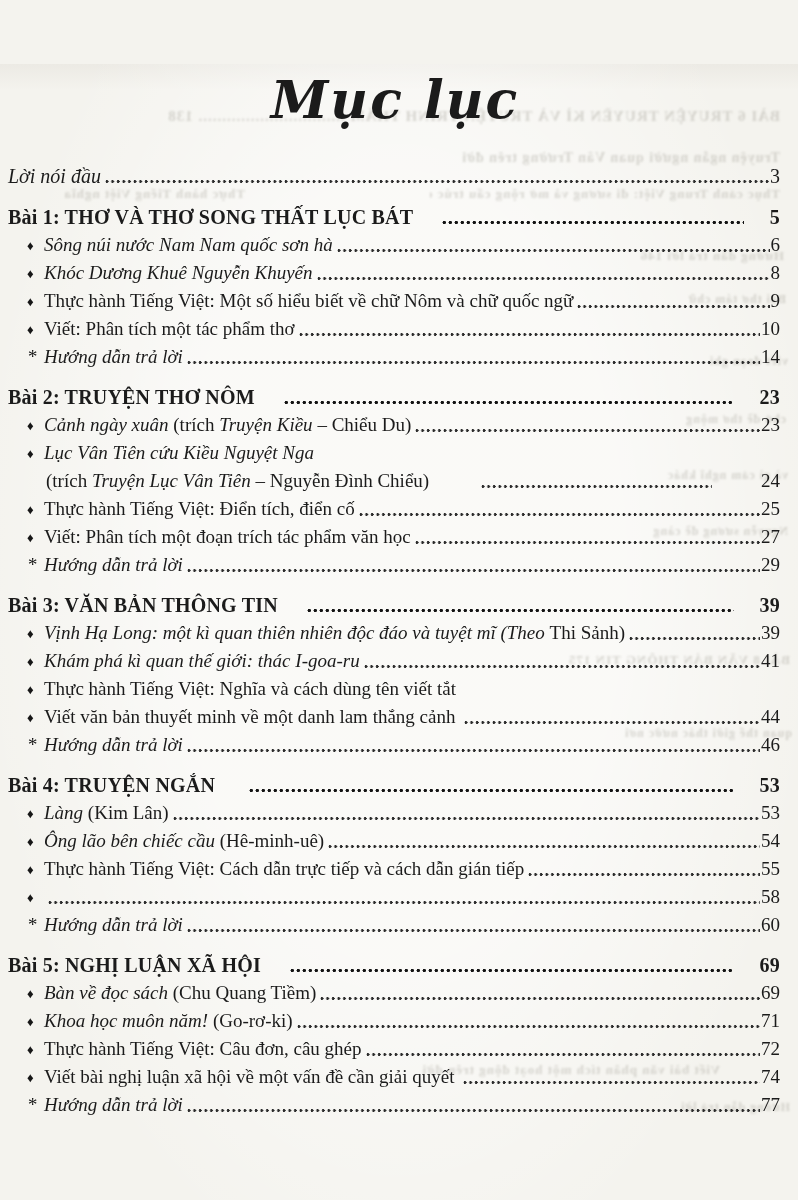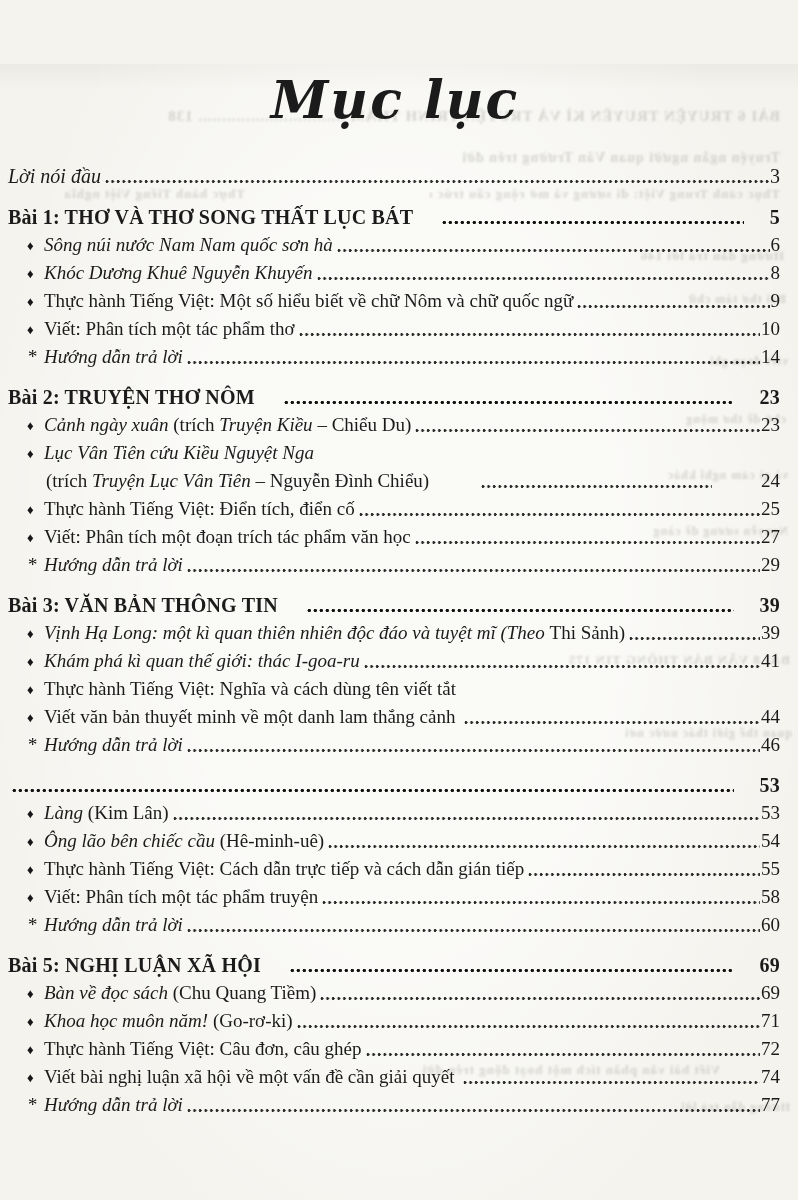--- a/index.html
+++ b/index.html
@@ -200,20 +200,21 @@
           <span class="leader"></span>
           <span class="pagenum"> 44</span>
         </div>
         <div class="row item star item">
           <span class="bullet">*</span>
           <span class="label"><span class="run i">Hướng dẫn trả lời</span></span>
           <span class="leader"></span>
           <span class="pagenum">46</span>
         </div>
         <div class="row header">
+          <span class="label"><span class="run">Bài 4: TRUYỆN NGẮN </span></span>
           <span class="leader"></span>
           <span class="pagenum">53</span>
         </div>
         <div class="row item">
           <span class="bullet">♦</span>
           <span class="label"><span class="run i">Làng </span><span class="run">(Kim Lân)</span></span>
           <span class="leader"></span>
           <span class="pagenum">53</span>
         </div>
         <div class="row item">
@@ -223,21 +224,20 @@
           <span class="pagenum">54</span>
         </div>
         <div class="row item">
           <span class="bullet">♦</span>
           <span class="label"><span class="run">Thực hành Tiếng Việt: Cách dẫn trực tiếp và cách dẫn gián tiếp</span></span>
           <span class="leader"></span>
           <span class="pagenum">55</span>
         </div>
         <div class="row item">
           <span class="bullet">♦</span>
-          <span class="label"><span class="run">Viết: Phân tích một tác phẩm truyện</span></span>
           <span class="leader"></span>
           <span class="pagenum">58</span>
         </div>
         <div class="row item star item">
           <span class="bullet">*</span>
           <span class="label"><span class="run i">Hướng dẫn trả lời</span></span>
           <span class="leader"></span>
           <span class="pagenum">60</span>
         </div>
         <div class="row header">

